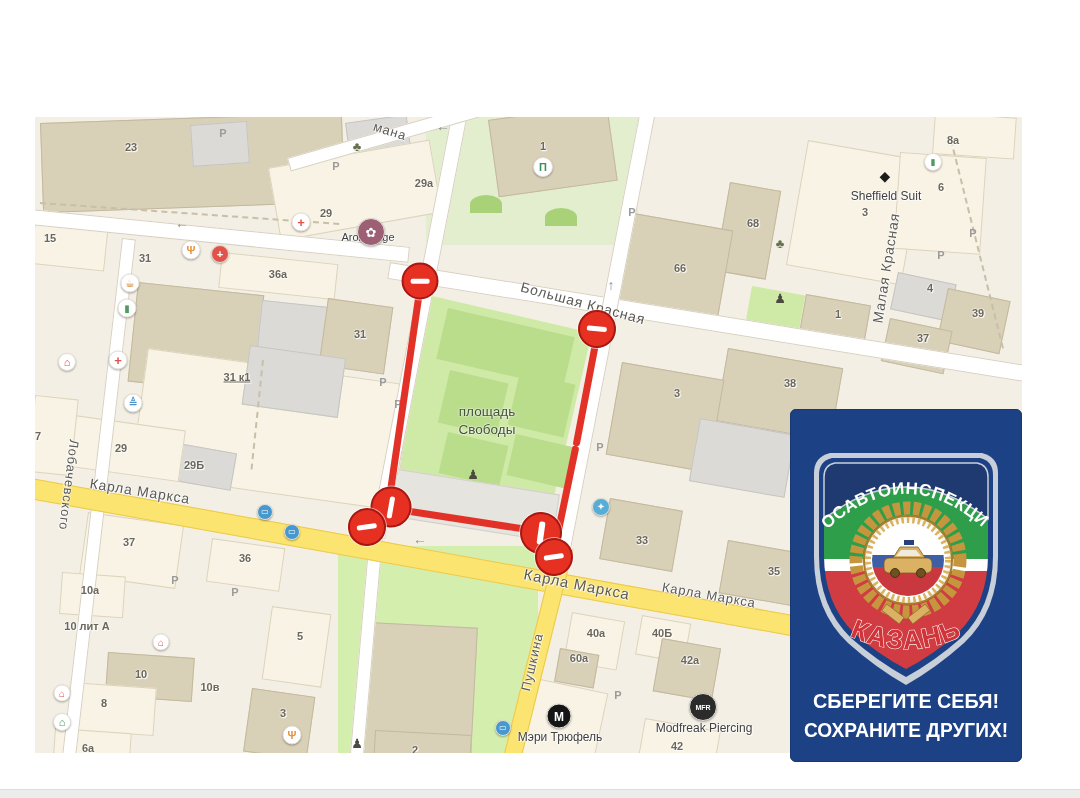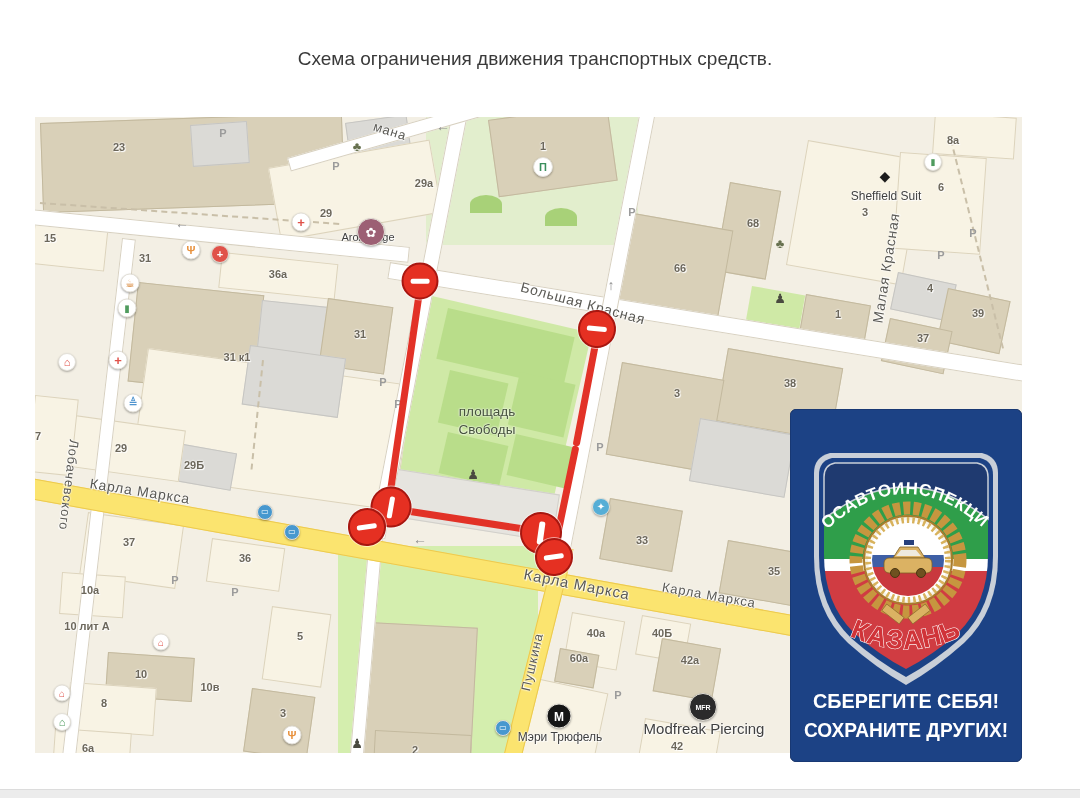--- a/index.html
+++ b/index.html
@@ -46,21 +46,20 @@
     border-radius:2px;transform:translate(-50%,-50%);}
   #badge{position:absolute;left:790px;top:409px;width:232px;height:353px;z-index:50;}
   #footerbar{position:absolute;left:0;top:789px;width:1080px;height:9px;background:#ececec;
     border-top:1px solid #dcdcdc;}
 </style>
 </head>
 <body>
 
 <div id="stage">
 
-  <div id="title">Схема ограничения движения транспортных средств.</div>
 
   <div id="map">
       <div class="bld b-gl" style="left: 391px; top: -9px; width: 210px; height: 135px; transform: rotate(0deg);"></div>
       <div class="bld b-sq" style="left: 397px; top: 179px; width: 162px; height: 186px; transform: rotate(13deg);"></div>
       <div class="bld b-sqd" style="left: 413px; top: 191px; width: 128px; height: 50px; transform: rotate(13deg);"></div>
       <div class="bld b-sqd" style="left: 415px; top: 253px; width: 58px; height: 52px; transform: rotate(13deg);"></div>
       <div class="bld b-sqd" style="left: 485px; top: 255px; width: 55px; height: 52px; transform: rotate(13deg);"></div>
       <div class="bld b-sqd" style="left: 413px; top: 315px; width: 60px; height: 40px; transform: rotate(13deg);"></div>
       <div class="bld b-sqd" style="left: 481px; top: 317px; width: 58px; height: 40px; transform: rotate(13deg);"></div>
       <div class="bld b-bush" style="left: 435px; top: 78px; width: 30px; height: 16px; transform: rotate(0deg);"></div>
@@ -131,30 +130,30 @@
       <div class="stl" style="left: 674px; top: 478px; font-size: 13px; transform: translate(-50%, -50%) rotate(10deg);">Карла Маркса</div>
       <div class="stl" style="left: 34px; top: 368px; font-size: 13px; transform: translate(-50%, -50%) rotate(97deg);">Лобачевского</div>
       <div class="stl" style="left: 851px; top: 151px; font-size: 14px; transform: translate(-50%, -50%) rotate(-81deg);">Малая Красная</div>
       <div class="stl" style="left: 497px; top: 545px; font-size: 13px; transform: translate(-50%, -50%) rotate(-77deg);">Пушкина</div>
       <div class="stl" style="left: 355px; top: 14px; font-size: 13px; transform: translate(-50%, -50%) rotate(17deg);">мана</div>
       <div class="areal" style="left: 452px; top: 304px; font-size: 13.5px;">площадь
 Свободы</div>
       <div class="poil" style="left: 333px; top: 120px; font-size: 11px;">Aromalage</div>
       <div class="poil" style="left: 851px; top: 79px; font-size: 12px;">Sheffield Suit</div>
       <div class="poil" style="left: 525px; top: 620px; font-size: 12px;">Мэри Трюфель</div>
-      <div class="poil" style="left: 669px; top: 611px; font-size: 15px;">Modfreak Piercing</div>
-      <div class="hn" style="left: 84px; top: 30px;">23</div>
+      <div class="poil" style="left: 669px; top: 611px; font-size: 12px;">Modfreak Piercing</div>
+      <div class="hn" style="left: 96px; top: 30px;">23</div>
       <div class="hn" style="left: 15px; top: 121px;">15</div>
       <div class="hn" style="left: 110px; top: 141px;">31</div>
       <div class="hn" style="left: 243px; top: 157px;">36а</div>
       <div class="hn" style="left: 291px; top: 96px;">29</div>
       <div class="hn" style="left: 389px; top: 66px;">29а</div>
       <div class="hn" style="left: 508px; top: 29px;">1</div>
       <div class="hn" style="left: 325px; top: 217px;">31</div>
-      <div class="hn" style="left: 202px; top: 240px;">31 к1</div>
+      <div class="hn" style="left: 202px; top: 260px; text-decoration: underline;">31 к1</div>
       <div class="hn" style="left: 86px; top: 331px;">29</div>
       <div class="hn" style="left: 159px; top: 348px;">29Б</div>
       <div class="hn" style="left: 94px; top: 425px;">37</div>
       <div class="hn" style="left: 210px; top: 441px;">36</div>
       <div class="hn" style="left: 3px; top: 319px;">7</div>
       <div class="hn" style="left: 718px; top: 106px;">68</div>
       <div class="hn" style="left: 645px; top: 151px;">66</div>
       <div class="hn" style="left: 918px; top: 23px;">8а</div>
       <div class="hn" style="left: 906px; top: 70px;">6</div>
       <div class="hn" style="left: 830px; top: 95px;">3</div>

